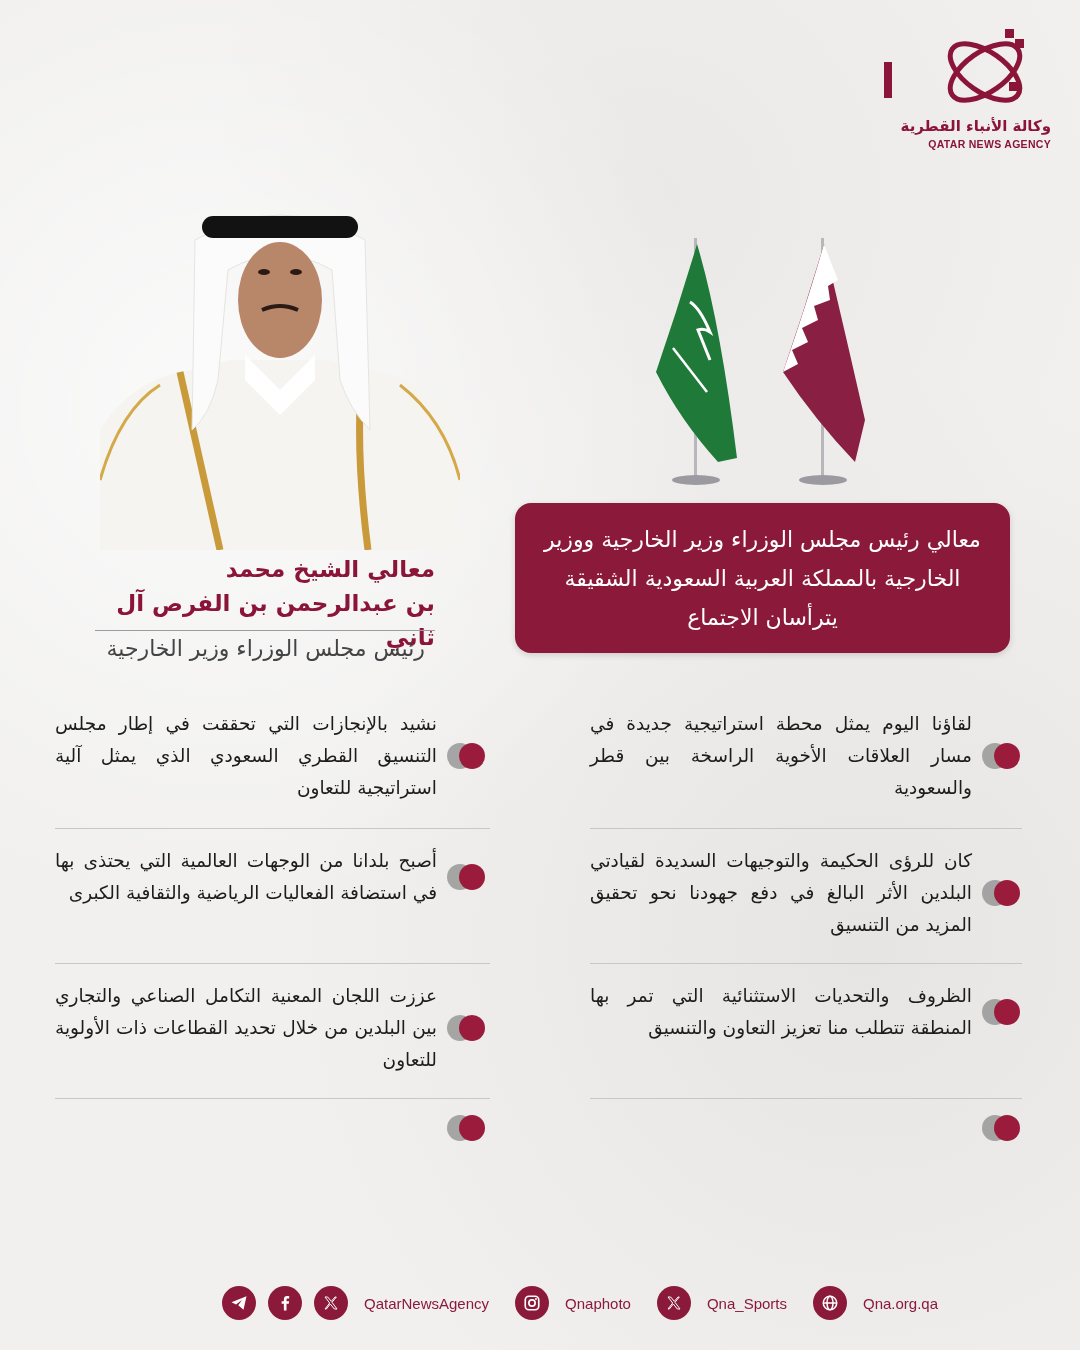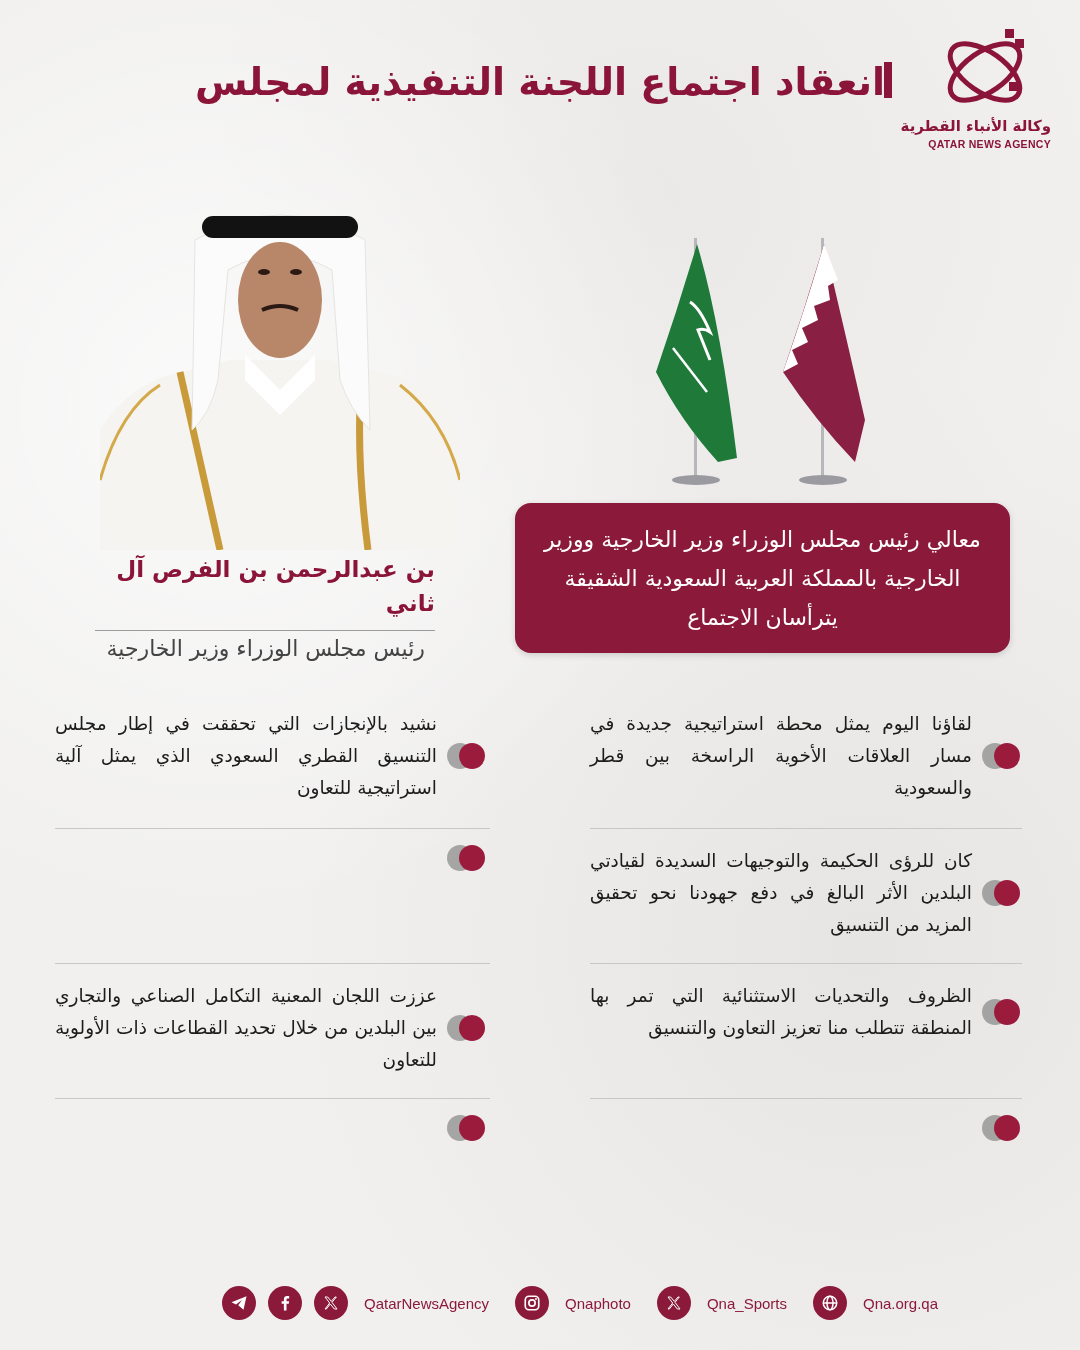--- a/index.html
+++ b/index.html
@@ -80,21 +80,20 @@
     <rect x="68" y="2" width="9" height="9" fill="#8b1538"></rect>
     <rect x="78" y="12" width="9" height="9" fill="#8b1538"></rect>
     <rect x="72" y="55" width="9" height="9" fill="#8b1538"></rect>
   </svg>
   <div class="logo-ar">وكالة الأنباء القطرية</div>
   <div class="logo-en">QATAR NEWS AGENCY</div>
 </div>
 
 <div class="abs title-bar"></div>
 <div class="abs title">
-  <div>انعقاد اجتماع اللجنة التنفيذية لمجلس</div>
 </div>
 
 <div class="abs portrait">
   <svg width="360" height="370" viewBox="0 0 360 370">
 
     <path d="M0 370 L0 250 Q30 200 90 190 L130 180 L230 180 L270 190 Q330 200 360 250 L360 370 Z" fill="#f6f4f0"></path>
 
     <path d="M80 192 Q95 260 120 370" stroke="#c99a3a" stroke-width="7" fill="none"></path>
     <path d="M262 192 Q255 270 268 370" stroke="#c99a3a" stroke-width="7" fill="none"></path>
     <path d="M0 300 Q20 230 60 205" stroke="#d4a94a" stroke-width="3" fill="none"></path>
@@ -108,20 +107,21 @@
 
     <ellipse cx="164" cy="92" rx="6" ry="3" fill="#2b1a14"></ellipse>
     <ellipse cx="196" cy="92" rx="6" ry="3" fill="#2b1a14"></ellipse>
     <path d="M162 130 Q180 122 198 130" stroke="#2b1a14" stroke-width="4" fill="none"></path>
 
     <rect x="102" y="36" width="156" height="22" rx="11" fill="#121212"></rect>
   </svg>
 </div>
 
 <div class="abs name-block">
+  <div class="name">معالي الشيخ محمد</div>
   <div class="name">بن عبدالرحمن بن الفرص آل ثاني</div>
 </div>
 <div class="abs name-divider"></div>
 <div class="abs name-role">رئيس مجلس الوزراء وزير الخارجية</div>
 
 <div class="abs flags">
   <svg width="240" height="260" viewBox="0 0 240 260">
 
     <rect x="54" y="8" width="3" height="240" fill="#b8b8bc"></rect>
     <ellipse cx="56" cy="250" rx="24" ry="5" fill="#9a9aa0"></ellipse>
@@ -179,20 +179,21 @@
       <span class="c1"></span>
     </div>
   <div class="text">نشيد بالإنجازات التي تحققت في إطار مجلس التنسيق القطري السعودي الذي يمثل آلية استراتيجية للتعاون</div>
 </div>
 <div class="abs row-divider d-l1"></div>
 <div class="abs quote q-l2">
   <div class="bullet">
       <span class="c2"></span>
       <span class="c1"></span>
     </div>
+  <div class="text">أصبح بلدانا من الوجهات العالمية التي يحتذى بها في استضافة الفعاليات الرياضية والثقافية الكبرى</div>
 </div>
 <div class="abs row-divider d-l2"></div>
 <div class="abs quote q-l3">
   <div class="bullet">
       <span class="c2"></span>
       <span class="c1"></span>
     </div>
   <div class="text">عززت اللجان المعنية التكامل الصناعي والتجاري بين البلدين من خلال تحديد القطاعات ذات الأولوية للتعاون</div>
 </div>
 <div class="abs row-divider d-l3"></div>

